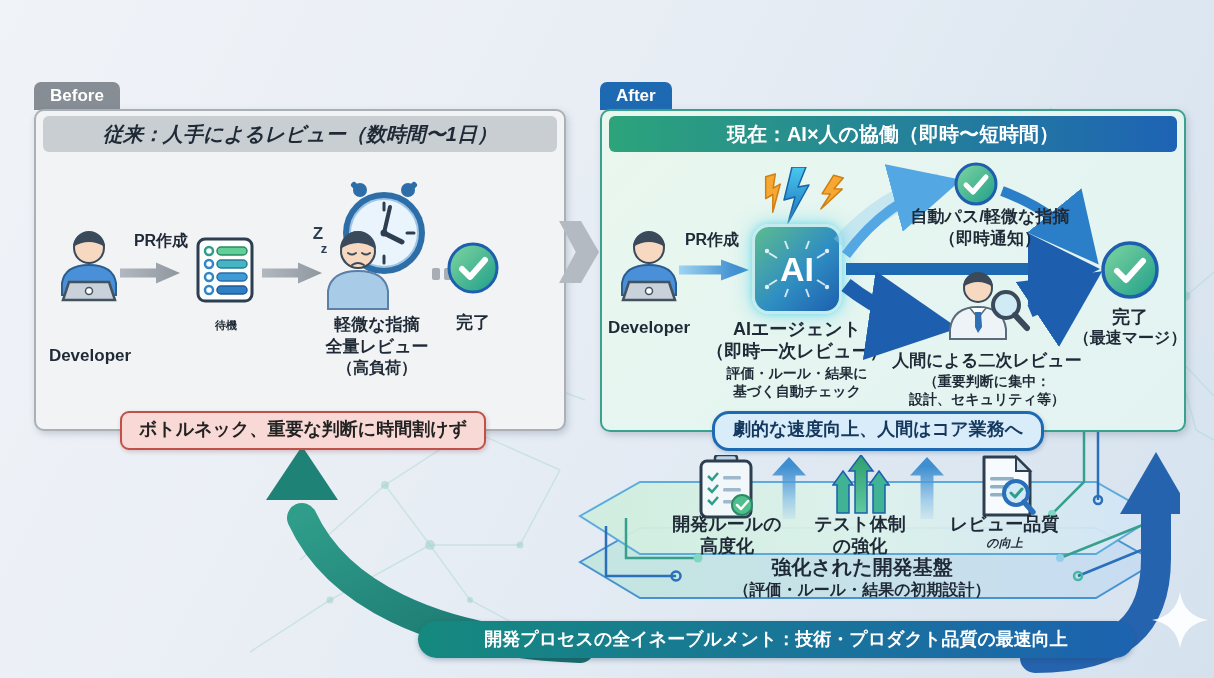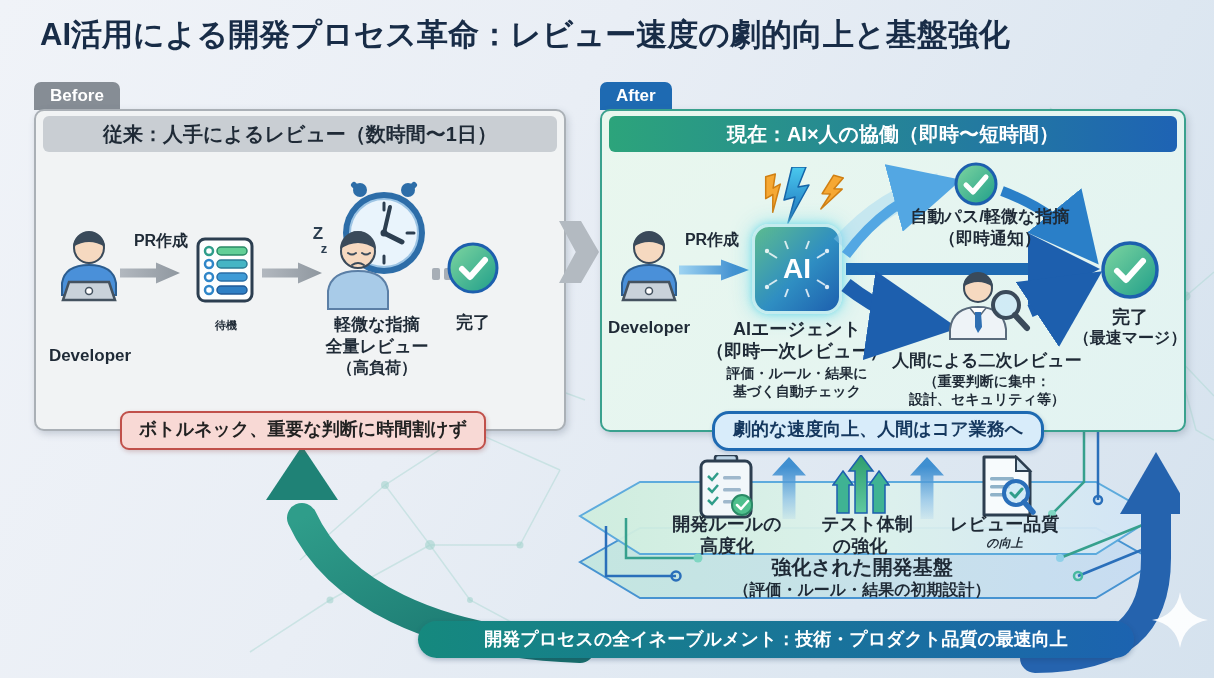--- a/index.html
+++ b/index.html
@@ -47,21 +47,20 @@
         <circle cx="520" cy="545" r="3.5"></circle>
       <circle cx="330" cy="600" r="3.5"></circle>
         <circle cx="470" cy="600" r="3"></circle>
       <circle cx="525" cy="378" r="3.5"></circle>
         <circle cx="1186" cy="296" r="4.5"></circle>
       <circle cx="1176" cy="356" r="4"></circle>
         <circle cx="1106" cy="146" r="3.5"></circle>
     </g>
   </svg>
 
-  <div class="abs" style="left:40px;top:14px;width:1140px;font-size:31px;font-weight:800;color:#182c47;">AI活用による開発プロセス革命：レビュー速度の劇的向上と基盤強化</div>
 
   <svg class="abs" width="584" height="152" style="left:576px;top:466px">
     <defs>
       <linearGradient id="platA" x1="0" y1="0" x2="1" y2="0">
         <stop offset="0" stop-color="#cfeede"></stop>
           <stop offset="0.5" stop-color="#ddf2ec"></stop>
           <stop offset="1" stop-color="#d2e5f7"></stop>
       </linearGradient>
       <linearGradient id="platB" x1="0" y1="0" x2="1" y2="0">
         <stop offset="0" stop-color="#c3e6e0"></stop>
@@ -110,21 +109,21 @@
   </div>
 
   <svg class="abs" width="56" height="56" style="left:1152px;top:592px">
     <path d="M28 0 Q32 24 56 28 Q32 32 28 56 Q24 32 0 28 Q24 24 28 0" fill="#ffffff" opacity="0.9"></path>
   </svg>
 
   <div class="tab" style="left:34px;top:82px;background:#868d95;">Before</div>
 
   <div class="panel" style="left:34px;top:109px;width:528px;height:318px;background:#f1f3f4;border:2px solid #aab0b6;">
 
-    <div class="panel-header" style="background:#c9ced3;color:#1f2a36;">従来：人手によるレビュー（数時間〜1日）</div>
+    <div class="panel-header" style="background:#c9ced3;color:#1f2a36;font-style:italic;">従来：人手によるレビュー（数時間〜1日）</div>
 
     <svg class="abs" width="70" height="86" style="left:18px;top:114px">
       <circle cx="35" cy="23" r="15" fill="#f6d9c0" stroke="#3a4a5a" stroke-width="2"></circle>
       <path d="M19 22 A16 16 0 0 1 51 22 Q35 12 19 22 Z" fill="#3a4a5a"></path>
       <path d="M8 58 Q11 40 35 40 Q59 40 62 58 L62 70 L8 70 Z" fill="#4a90d9" stroke="#2c5d8f" stroke-width="2"></path>
       <path d="M15 57 L55 57 L61 75 L9 75 Z" fill="#c9d2da" stroke="#44525f" stroke-width="2.5"></path>
       <circle cx="35" cy="66" r="3.5" fill="#fff" stroke="#44525f" stroke-width="1.5"></circle>
     </svg>
     <div class="lbl" style="left:0;top:235px;width:108px;font-size:17px;">Developer</div>
 
@@ -235,21 +234,21 @@
         </defs>
       <g transform="translate(10,12) rotate(-16)">
         <path d="M8 0 L18 0 L12 13 L20 11 L5 36 L10 19 L2 21 Z" fill="#f6a833" stroke="#d07f12" stroke-width="1.5" stroke-linejoin="round"></path>
       </g>
       <path d="M44 0 L58 0 L50 20 L61 18 L40 56 L47 30 L36 33 Z" fill="url(#boltB)" stroke="#1565a8" stroke-width="1.5" stroke-linejoin="round"></path>
       <g transform="translate(78,6) rotate(16)">
         <path d="M8 0 L18 0 L12 13 L20 11 L5 36 L10 19 L2 21 Z" fill="#f6a833" stroke="#d07f12" stroke-width="1.5" stroke-linejoin="round"></path>
       </g>
     </svg>
 
-    <div class="chip" style="left:150px;top:113px;width:84px;height:84px;font-size:28px;line-height:84px;">
+    <div class="chip" style="left:150px;top:113px;width:84px;height:84px;font-size:34px;line-height:84px;">
       <svg class="abs" width="84" height="84" style="left:0;top:0">
         <g stroke="rgba(255,255,255,.8)" stroke-width="2" fill="none">
           <line x1="14" y1="26" x2="22" y2="31"></line>
             <line x1="70" y1="26" x2="62" y2="31"></line>
           <line x1="14" y1="58" x2="22" y2="53"></line>
             <line x1="70" y1="58" x2="62" y2="53"></line>
           <line x1="30" y1="14" x2="33" y2="22"></line>
             <line x1="54" y1="14" x2="51" y2="22"></line>
           <line x1="30" y1="70" x2="33" y2="62"></line>
             <line x1="54" y1="70" x2="51" y2="62"></line>
@@ -359,21 +358,21 @@
     <defs>
         <linearGradient id="grw" x1="0" y1="0" x2="0" y2="1">
       <stop offset="0" stop-color="#2f9d6e"></stop>
           <stop offset="1" stop-color="#5fc9a0"></stop>
         </linearGradient>
       </defs>
     <polygon points="29,0 41,16 35,16 35,58 23,58 23,16 17,16" fill="url(#grw)" stroke="#1d5fae" stroke-width="1.5"></polygon>
     <polygon points="11,16 21,30 17,30 17,58 5,58 5,30 1,30" fill="#3fb393" stroke="#1d5fae" stroke-width="1.5"></polygon>
     <polygon points="47,16 57,30 53,30 53,58 41,58 41,30 37,30" fill="#3fb393" stroke="#1d5fae" stroke-width="1.5"></polygon>
   </svg>
-  <div class="lbl" style="left:780px;top:514px;width:160px;font-size:18px;padding-left:7px;">テスト体制</div>
+  <div class="lbl" style="left:780px;top:514px;width:160px;font-size:18px;">テスト体制</div>
   <div class="lbl" style="left:780px;top:536px;width:160px;font-size:18px;">の強化</div>
 
   <div class="uparrow" style="left:910px;top:457px;width:34px;height:62px;"></div>
 
   <svg class="abs" width="58" height="64" style="left:978px;top:455px">
     <path d="M6 2 H38 L52 16 V60 H6 Z" fill="#f7fbfd" stroke="#2c3e50" stroke-width="3" stroke-linejoin="round"></path>
     <path d="M38 2 L38 16 H52 Z" fill="#cfe0ed" stroke="#2c3e50" stroke-width="2"></path>
     <g fill="#8fb2c9">
         <rect x="12" y="22" width="24" height="3.5" rx="1.5"></rect>
         <rect x="12" y="30" width="20" height="3.5" rx="1.5"></rect>

